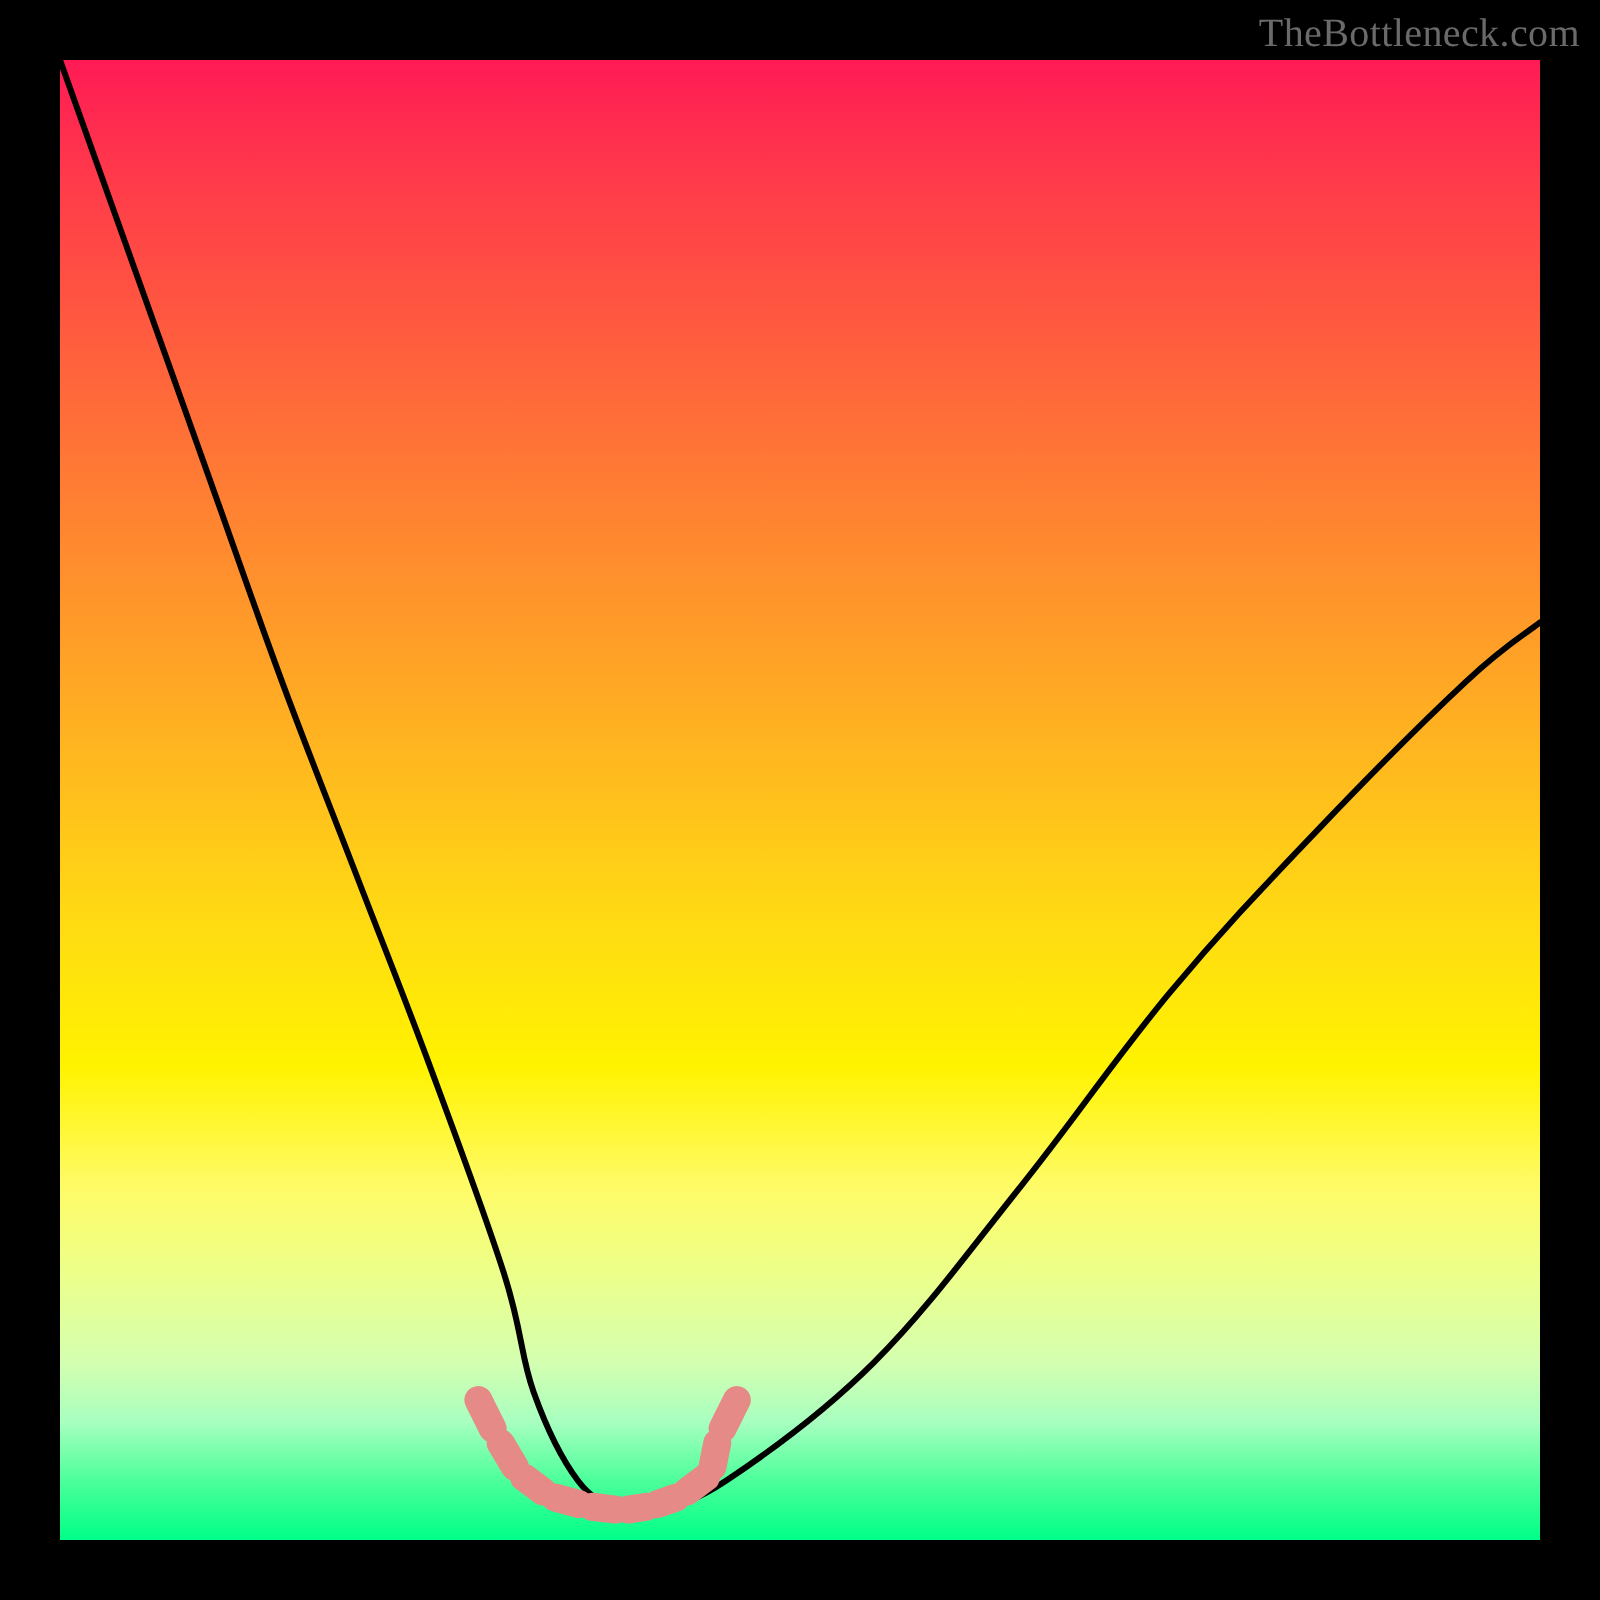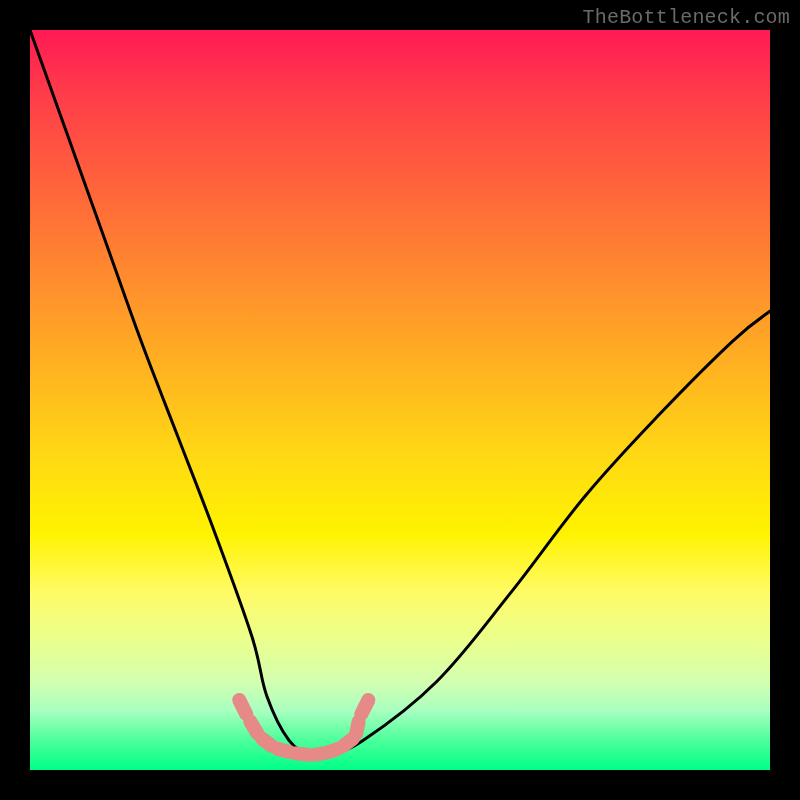--- a/index.html
+++ b/index.html
@@ -54,21 +54,21 @@
     position: absolute;
     left: 0;
     top: 0;
     width: 740px;
     height: 740px;
   }
   .watermark {
     position: absolute;
     top: 6px;
     right: 10px;
-    font-family: Liberation Mono, monospace;
+    font-family: Liberation Serif, serif;
     font-size: 20px;
     color: #6a6a6a;
     letter-spacing: 0.2px;
   }
 </style>
 </head>
 <body>
 
 <div class="frame">
   <div class="plot-area">

